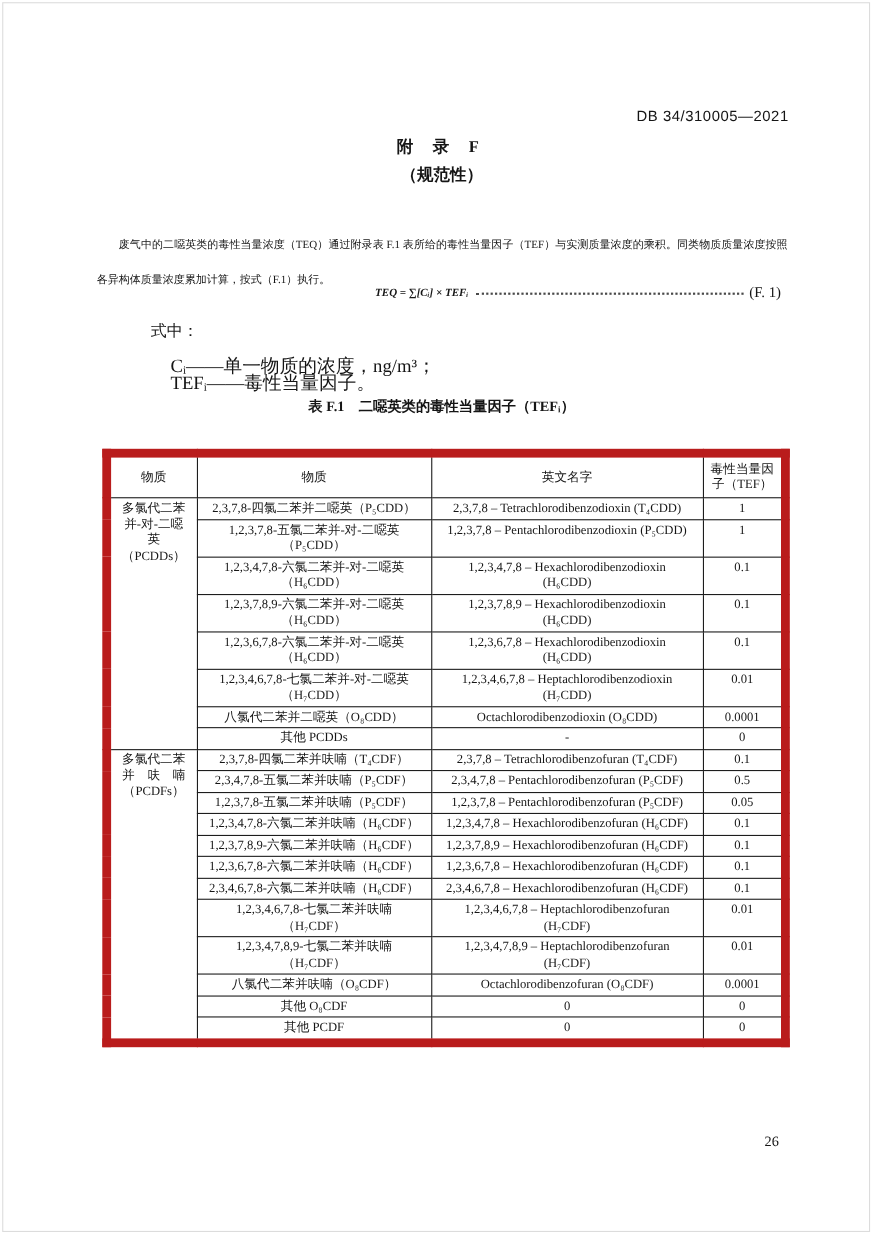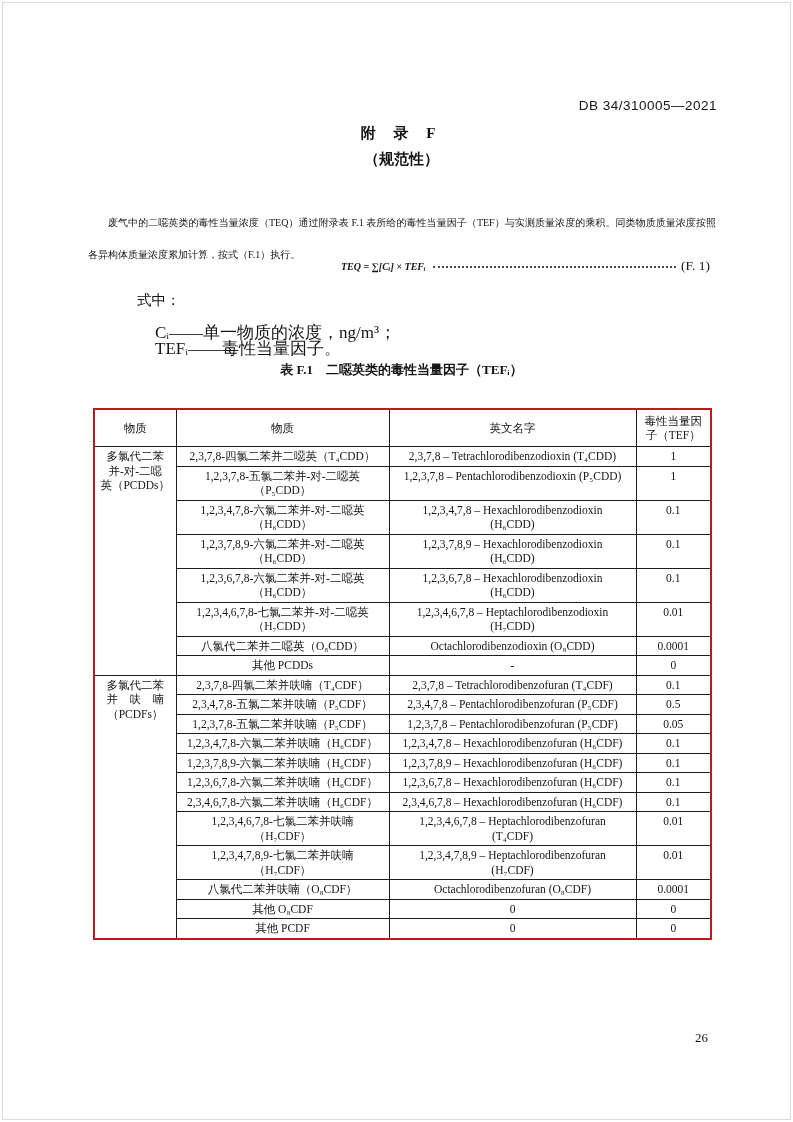--- a/index.html
+++ b/index.html
@@ -45,21 +45,21 @@
   .def-1 { top:337px; }
 
   .tbl-caption {
     position:absolute; top:361px; left:93px; width:617px;
     text-align:center; font-weight:bold; font-size:13px;
   }
 
   table.tef {
     position:absolute; top:408px; left:93px; width:617px;
     border-collapse:collapse; table-layout:fixed;
-    font-size:11.5px; border:2px solid #b91c1c;
+    font-size:11.5px; border:8px solid #b91c1c;
   }
   table.tef th, table.tef td {
     border:1px solid #1d1d1d; padding:2px 4px;
     text-align:center; vertical-align:top; line-height:14.5px;
   }
   table.tef th { font-weight:normal; vertical-align:middle; height:32px; }
   td.group-cell {
     text-align:left; vertical-align:top; white-space:pre-line;
     padding:3px 2px 3px 5px; line-height:16px;margin-top:20px;
   }
@@ -108,21 +108,21 @@
     <th>物质</th>
     <th>物质</th>
     <th>英文名字</th>
     <th>毒性当量因子（TEF）</th>
   </tr>
 
   <tr>
     <td class="group-cell" rowspan="8">多氯代二苯
 并-对-二噁
 英（PCDDs）</td>
-    <td class="cn">2,3,7,8-四氯二苯并二噁英（T₄CDD）</td>
+    <td class="cn">2,3,7,8-四氯二苯并二噁英（P₅CDD）</td>
     <td class="en">2,3,7,8 – Tetrachlorodibenzodioxin (T₄CDD)</td>
     <td class="tef-val">1</td>
   </tr>
   <tr>
     <td class="cn">1,2,3,7,8-五氯二苯并-对-二噁英
 （P₅CDD）</td>
     <td class="en">1,2,3,7,8 – Pentachlorodibenzodioxin (P₅CDD)</td>
     <td class="tef-val">1</td>
   </tr>
   <tr>
@@ -199,21 +199,21 @@
   </tr>
   <tr>
     <td class="cn">2,3,4,6,7,8-六氯二苯并呋喃（H₆CDF）</td>
     <td class="en">2,3,4,6,7,8 – Hexachlorodibenzofuran (H₆CDF)</td>
     <td class="tef-val">0.1</td>
   </tr>
   <tr>
     <td class="cn">1,2,3,4,6,7,8-七氯二苯并呋喃
 （H₇CDF）</td>
     <td class="en">1,2,3,4,6,7,8 – Heptachlorodibenzofuran
-(T₄CDF)</td>
+(H₇CDF)</td>
     <td class="tef-val">0.01</td>
   </tr>
   <tr>
     <td class="cn">1,2,3,4,7,8,9-七氯二苯并呋喃
 （H₇CDF）</td>
     <td class="en">1,2,3,4,7,8,9 – Heptachlorodibenzofuran
 (H₇CDF)</td>
     <td class="tef-val">0.01</td>
   </tr>
   <tr>

